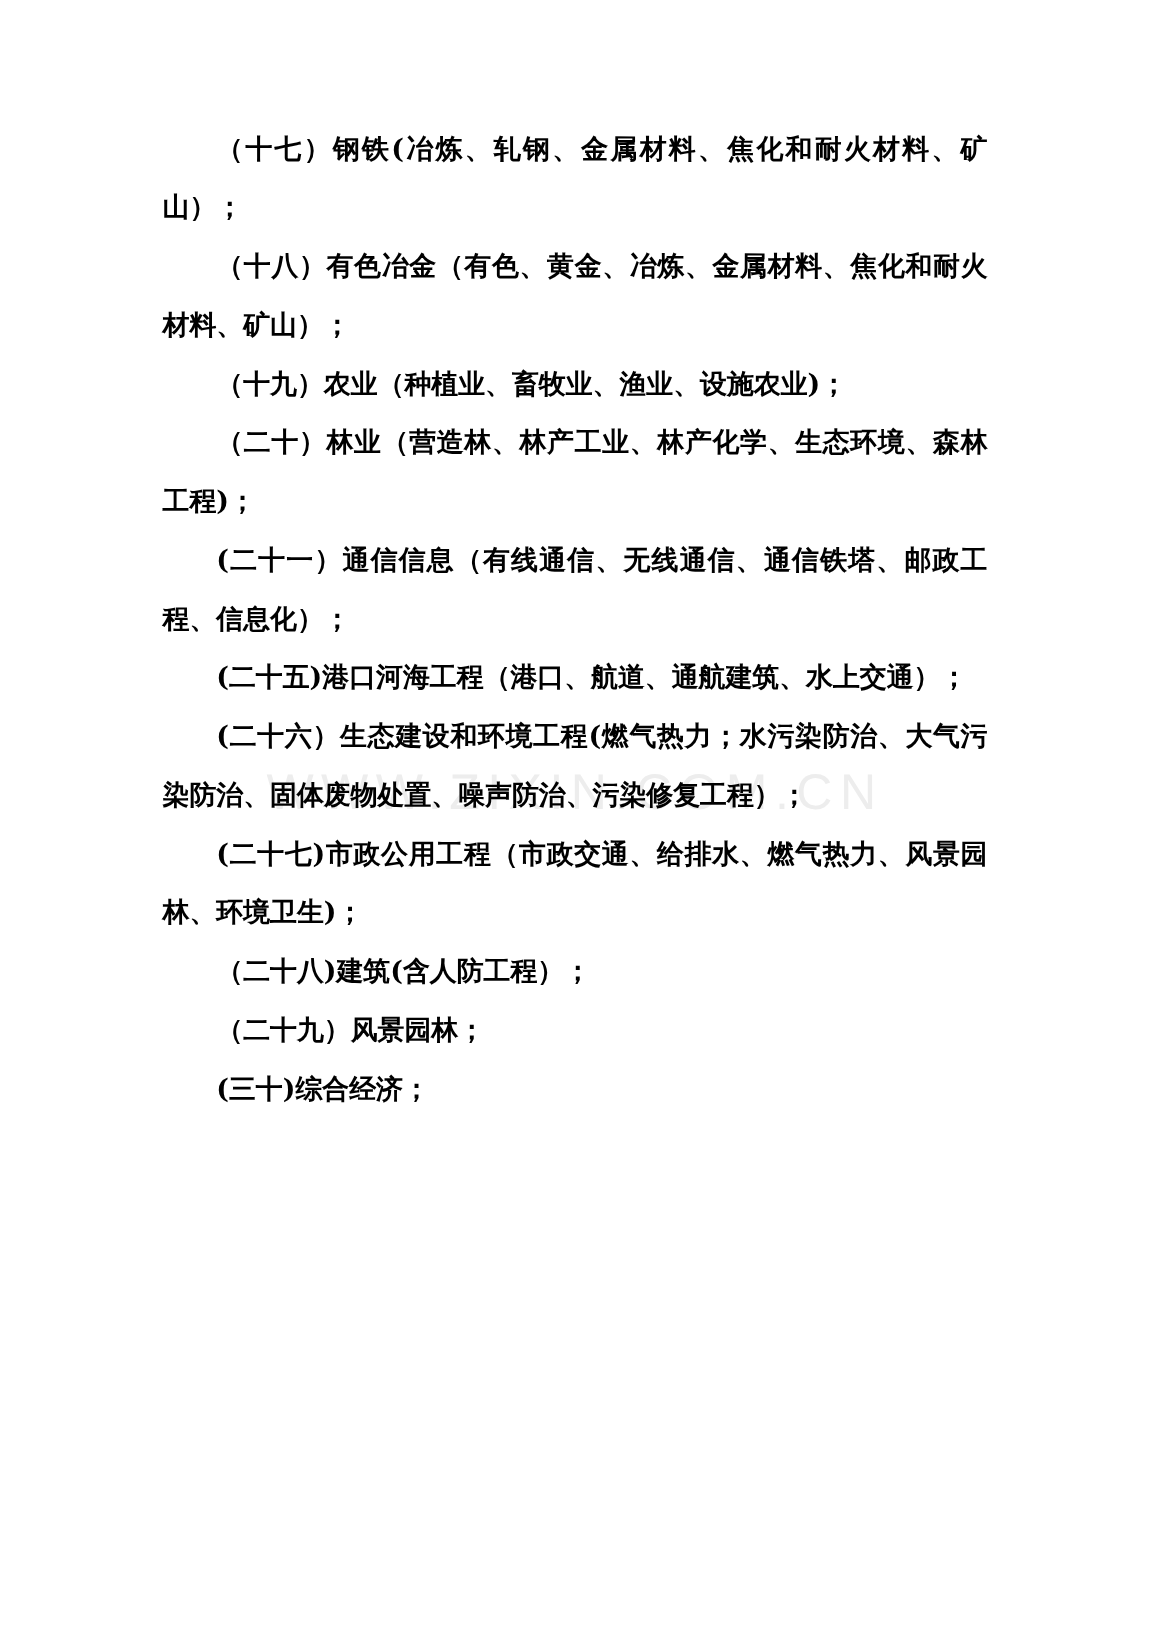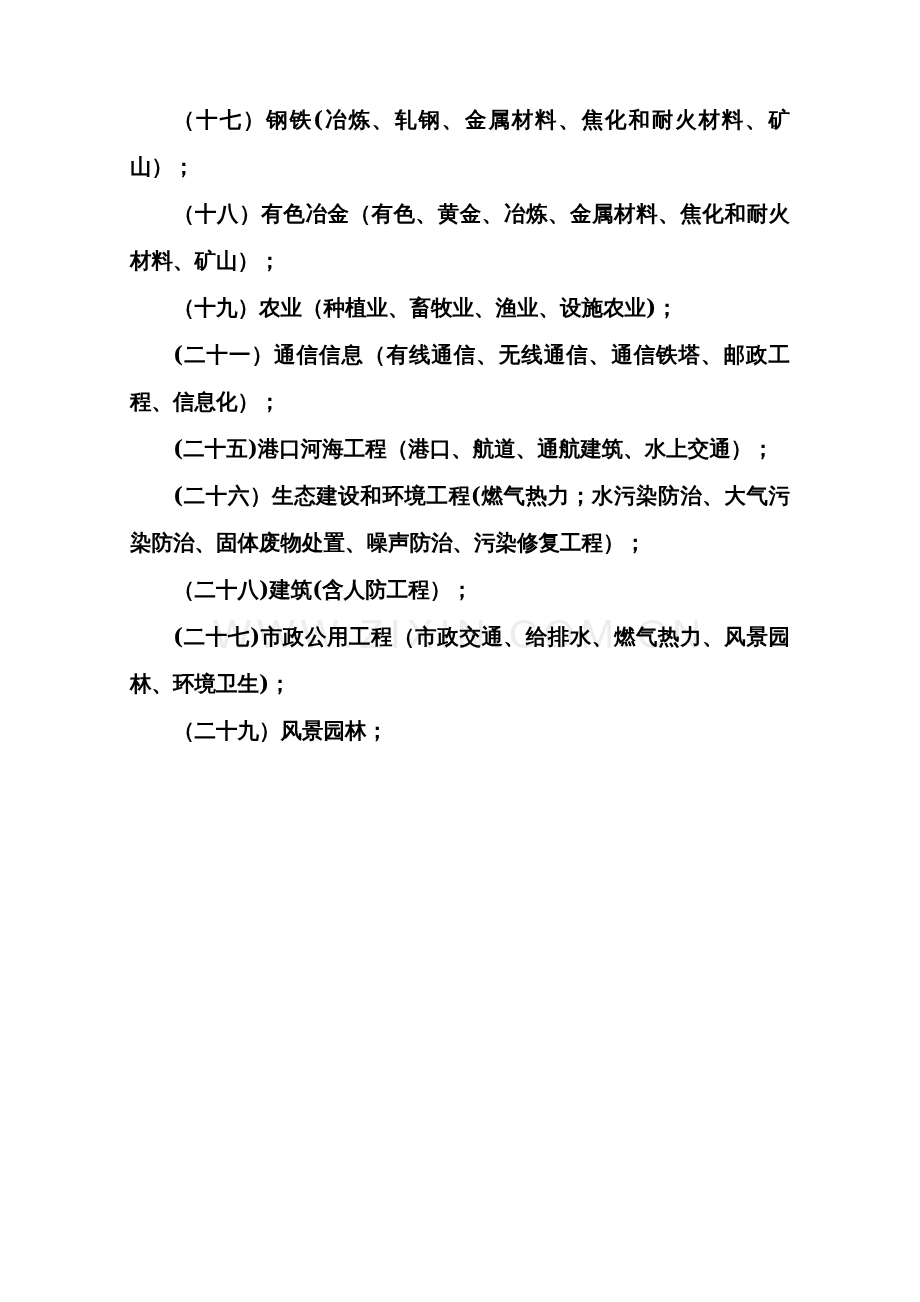--- a/index.html
+++ b/index.html
@@ -55,21 +55,23 @@
 <body>
 
 <div class="page">
 
   <div class="watermark">WWW.ZIXIN.COM.CN</div>
 
   <div class="content">
     <p class="para">（十七）钢铁(冶炼、轧钢、金属材料、焦化和耐火材料、矿山）；</p>
     <p class="para">（十八）有色冶金（有色、黄金、冶炼、金属材料、焦化和耐火材料、矿山）；</p>
     <p class="para">（十九）农业（种植业、畜牧业、渔业、设施农业)；</p>
+    <p class="para">（二十）林业（营造林、林产工业、林产化学、生态环境、森林工程)；</p>
     <p class="para">(二十一）通信信息（有线通信、无线通信、通信铁塔、邮政工程、信息化）；</p>
     <p class="para">(二十五)港口河海工程（港口、航道、通航建筑、水上交通）；</p>
     <p class="para">(二十六）生态建设和环境工程(燃气热力；水污染防治、大气污染防治、固体废物处置、噪声防治、污染修复工程）；</p>
+    <p class="para">(二十七)市政公用工程（市政交通、给排水、燃气热力、风景园林、环境卫生)；</p>
     <p class="para">（二十八)建筑(含人防工程）；</p>
-    <p class="para">(二十七)市政公用工程（市政交通、给排水、燃气热力、风景园林、环境卫生)；</p>
     <p class="para">（二十九）风景园林；</p>
+    <p class="para">(三十)综合经济；</p>
   </div>
 
 </div>
 
 </body></html>

